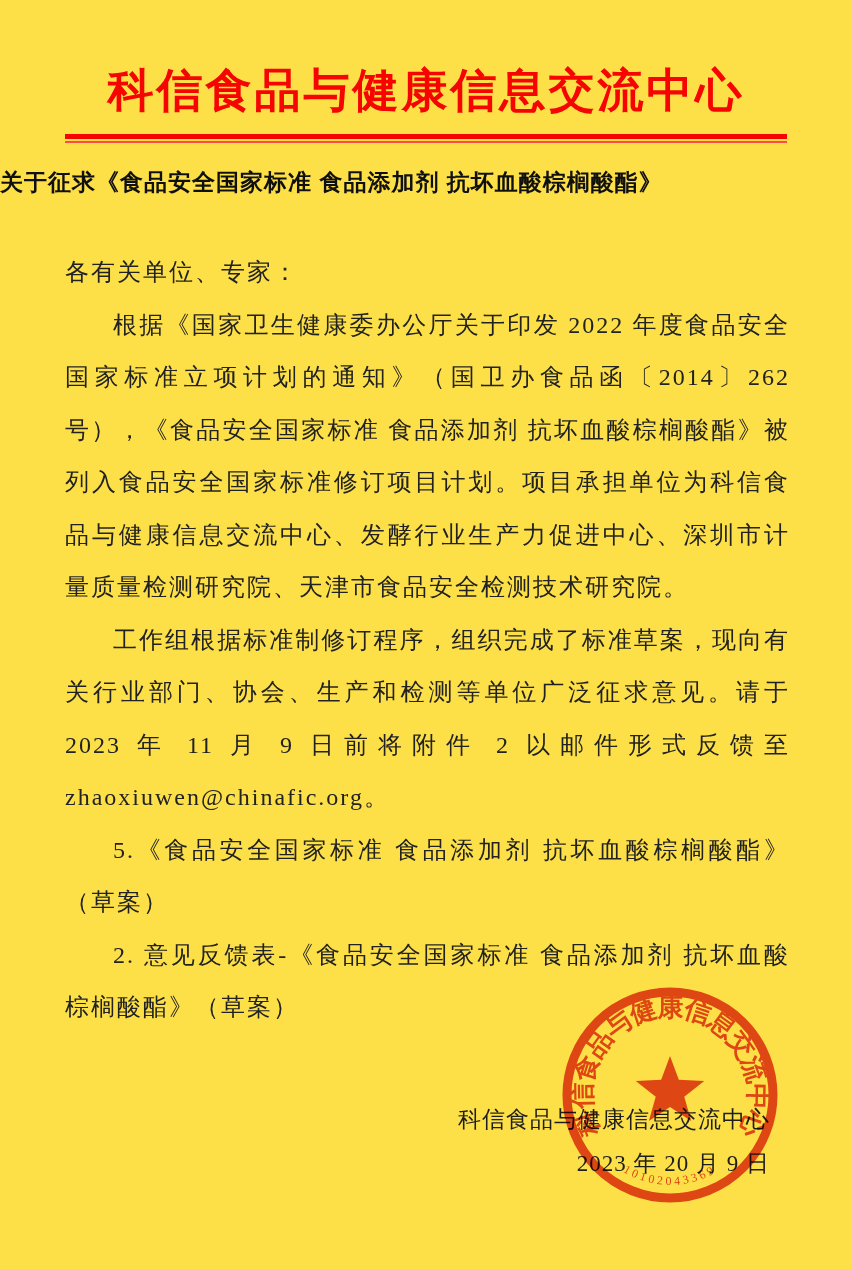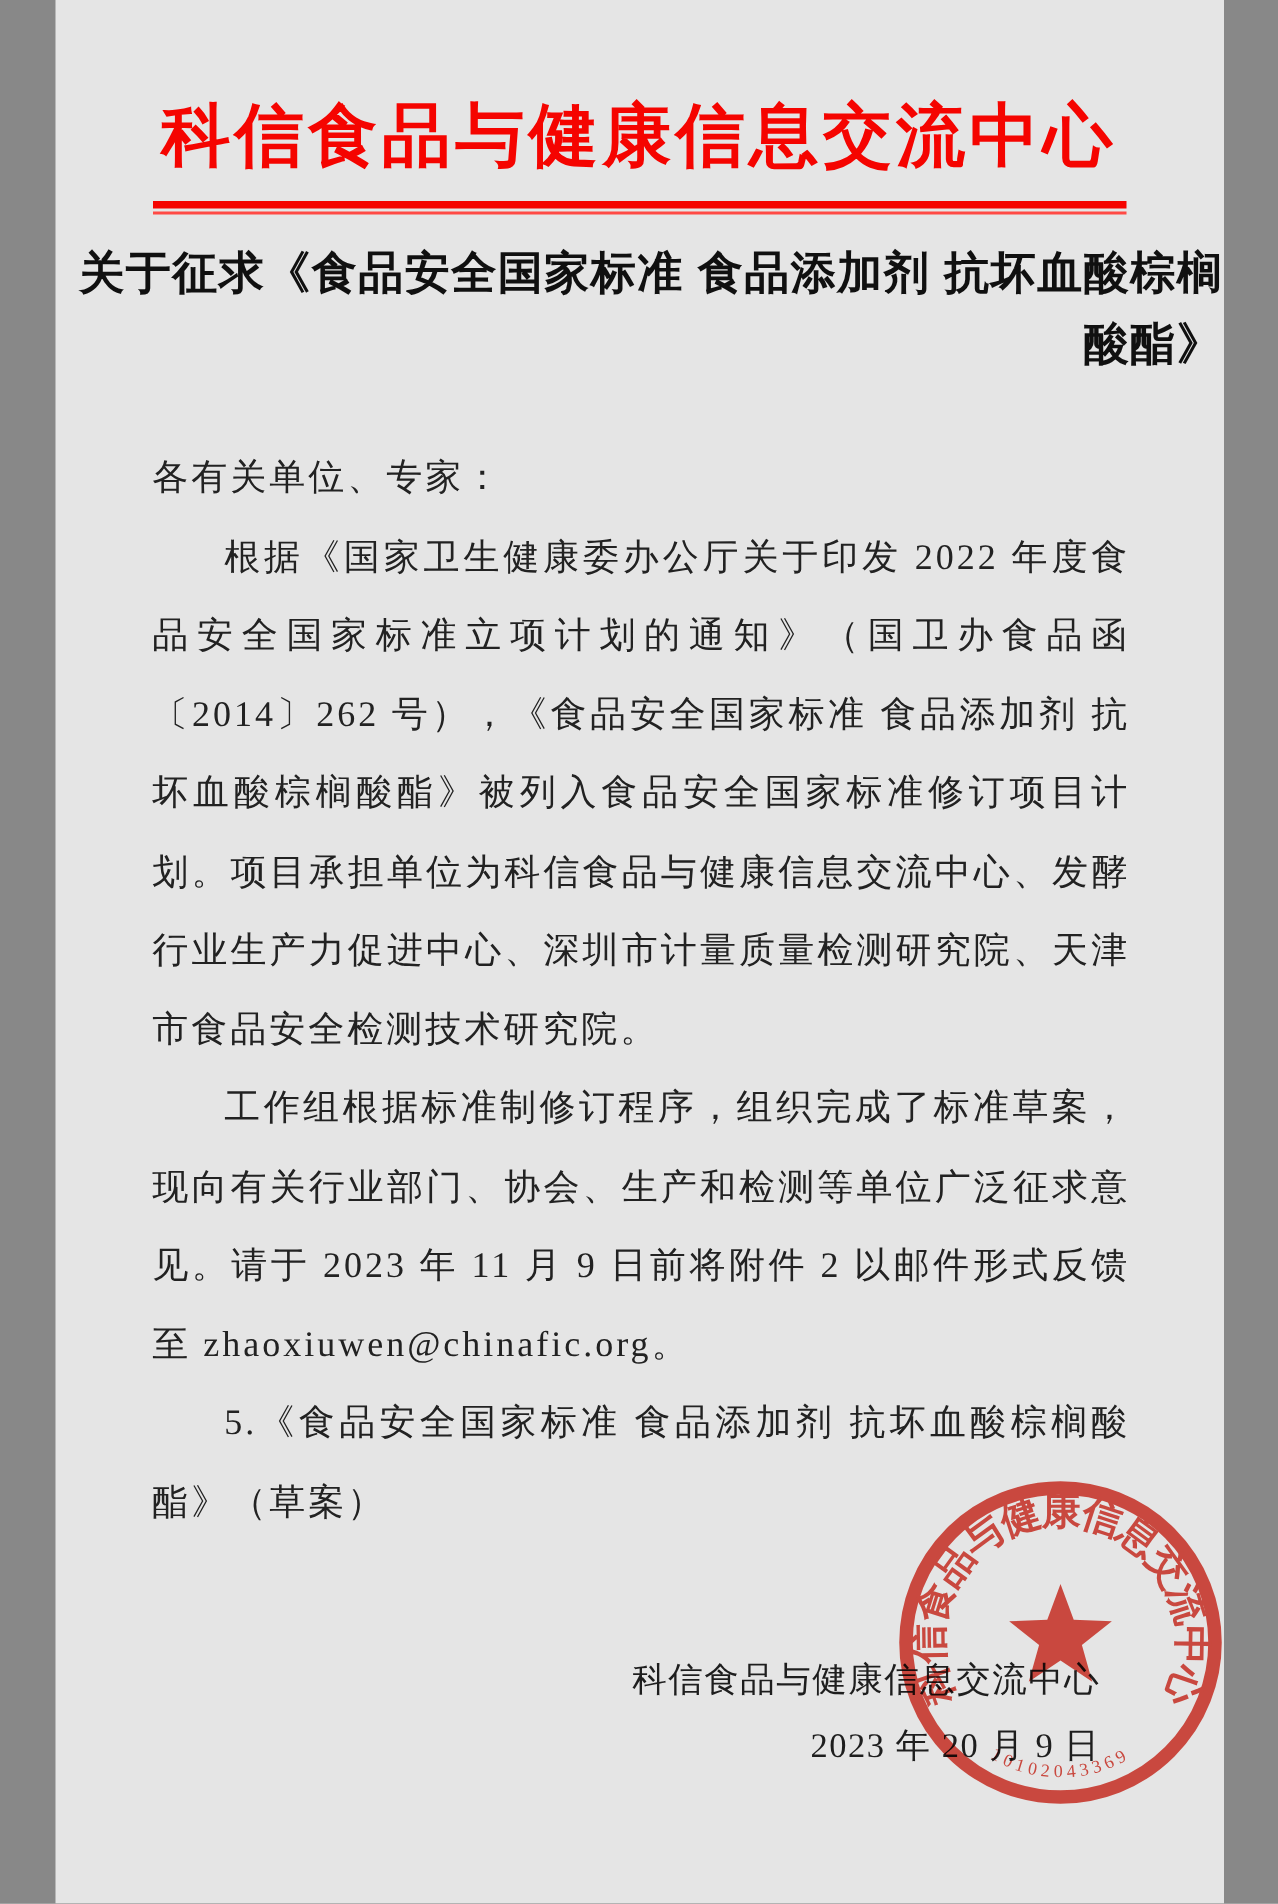--- a/index.html
+++ b/index.html
@@ -1,19 +1,19 @@
 <!DOCTYPE html>
 <html><head>
 <meta charset="utf-8">
 <style>
   html, body { margin: 0; padding: 0; background: #888; }
   .page {
-    width: 779px; height: 1269px;
+    width: 852px; height: 1269px;
     margin: 0 auto;
-    background: #e5e5e5;
+    background: #fde047;
     position: relative;
     overflow: hidden;
     color: #222;
     font-family: "Liberation Serif", "DejaVu Serif", serif;
   }
   .letterhead {
     padding-top: 62px;
     text-align: center;
     color: #f50400;
     font-family: "Liberation Sans", "DejaVu Sans", sans-serif;
@@ -21,25 +21,25 @@
     font-size: 46px;
     letter-spacing: 3px;
     line-height: 56px;
     white-space: nowrap;
   }
   .rule { margin: 16px 65px 0 65px; }
   .rule-thick { height: 5px; background: #f50400; }
   .rule-thin  { height: 2px; background: #ff4a45; margin-top: 2px; }
   .doc-title {
     margin-top: 16px;
-    text-align: right;
+    text-align: left;
     font-family: "Liberation Sans", "DejaVu Sans", sans-serif;
     font-weight: bold;
     color: #101010;
-    font-size: 30px;
+    font-size: 23px;
     line-height: 47px;
     letter-spacing: 1px;
   }
   .body-text {
     margin: 40px 62px 0 65px;
     font-size: 24px;
     letter-spacing: 2px;
     line-height: 52.5px;
     text-align: justify;
   }
@@ -89,20 +89,21 @@
 
   <div class="doc-title">
     <div>关于征求《食品安全国家标准 食品添加剂 抗坏血酸棕榈酸酯》</div>
   </div>
 
   <div class="body-text">
     <p>各有关单位、专家：</p>
     <p class="indent">根据《国家卫生健康委办公厅关于印发 2022 年度食品安全国家标准立项计划的通知》（国卫办食品函〔2014〕262 号），《食品安全国家标准 食品添加剂 抗坏血酸棕榈酸酯》被列入食品安全国家标准修订项目计划。项目承担单位为科信食品与健康信息交流中心、发酵行业生产力促进中心、深圳市计量质量检测研究院、天津市食品安全检测技术研究院。</p>
     <p class="indent">工作组根据标准制修订程序，组织完成了标准草案，现向有关行业部门、协会、生产和检测等单位广泛征求意见。请于 2023 年 11 月 9 日前将附件 2 以邮件形式反馈至 zhaoxiuwen@chinafic.org。</p>
     <p class="indent">5.《食品安全国家标准 食品添加剂 抗坏血酸棕榈酸酯》（草案）</p>
+    <p class="indent">2. 意见反馈表-《食品安全国家标准 食品添加剂 抗坏血酸棕榈酸酯》（草案）</p>
   </div>
 
   <div class="signature">
     <div>科信食品与健康信息交流中心</div>
     <div>2023 年 20 月 9 日</div>
   </div>
 
   <div class="seal">
     <svg viewBox="-120 -120 240 240" xmlns="http://www.w3.org/2000/svg">
       <circle cx="0" cy="0" r="103" fill="none" stroke="#dc382c" stroke-width="9"></circle>

